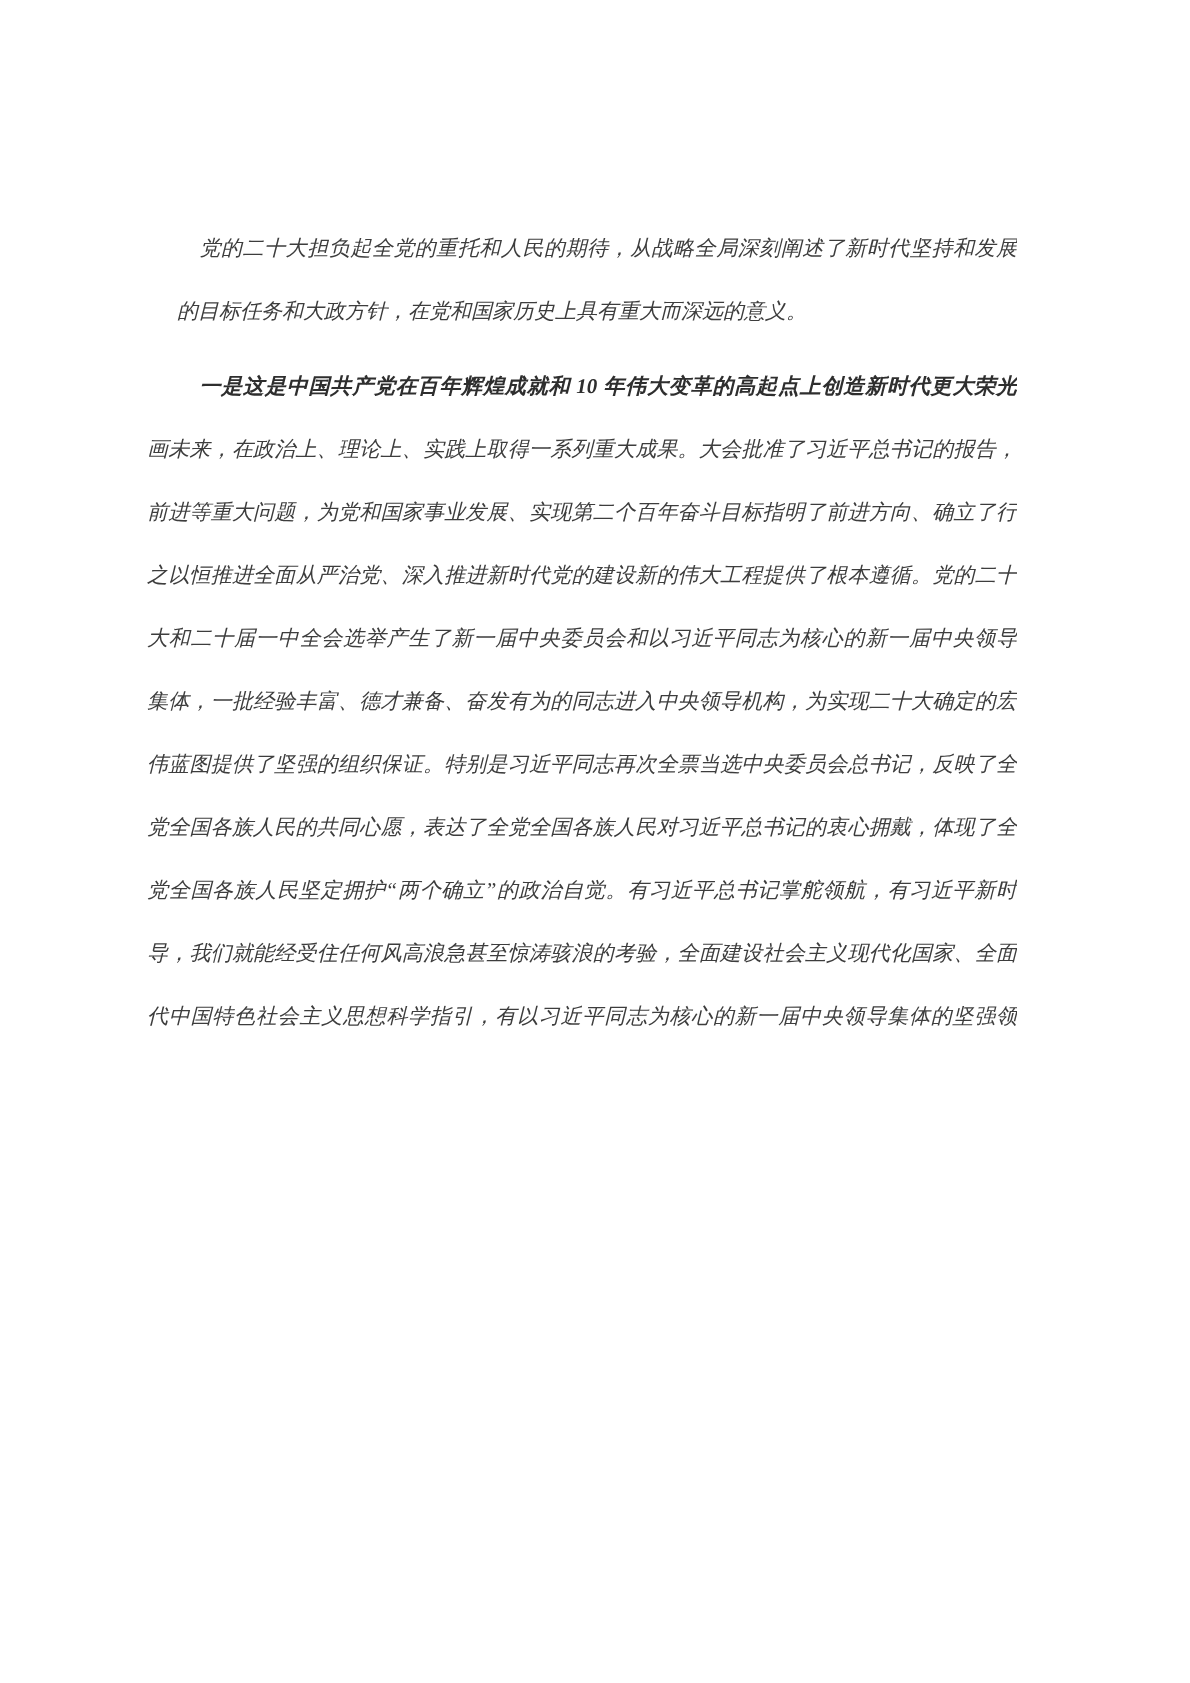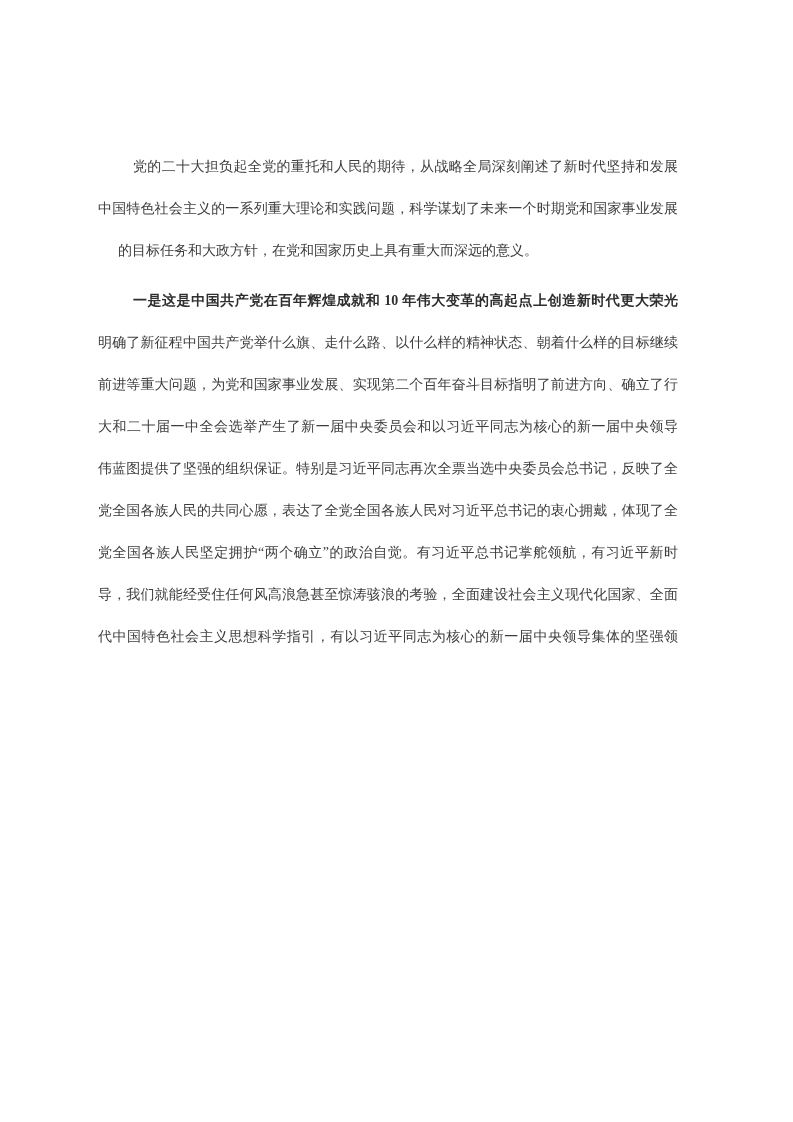--- a/index.html
+++ b/index.html
@@ -6,20 +6,21 @@
     margin: 0;
     padding: 0;
     background: #ffffff;
   }
   .page {
     position: relative;
     width: 729px;
     height: 1122px;
     background: var(--page-bg, #ffffff);
     overflow: hidden;
+    font-style: italic;
   }
   .text-block {
     position: absolute;
     left: 98px;
     top: 146px;
     width: 580px;
     font-family: "Liberation Serif", "DejaVu Serif", serif;
     font-size: 14px;
     line-height: 42px;
     color: var(--text-color, #3d3d3d);
@@ -49,28 +50,29 @@
     color: var(--bold-color, #2e2e2e);
   }
 </style>
 </head>
 <body>
 
 <div class="page">
   <div class="text-block">
       <div class="para">
         <div class="line first"><span class="run">党的二十大担负起全党的重托和人民的期待，从战略全局深刻阐述了新时代坚持和发展</span></div>
-        <div class="line"><span class="run">中国特色社会主义的一系列重大理论和实践问题，科学谋划了未来一个时期党和国家事业发展</span></div>
         <div class="line final"><span class="run">的目标任务和大政方针，在党和国家历史上具有重大而深远的意义。</span></div>
       </div>
       <div class="para">
         <div class="line first"><span class="run bold">一是这是中国共产党在百年辉煌成就和 10 年伟大变革的高起点上创造新时代更大荣光</span></div>
-        <div class="line"><span class="run">明确了新征程中国共产党举什么旗、走什么路、以什么样的精神状态、朝着什么样的目标继续</span></div>
+        <div class="line"><span class="run">画未来，在政治上、理论上、实践上取得一系列重大成果。大会批准了习近平总书记的报告，</span></div>
         <div class="line"><span class="run">前进等重大问题，为党和国家事业发展、实现第二个百年奋斗目标指明了前进方向、确立了行</span></div>
+        <div class="line"><span class="run">之以恒推进全面从严治党、深入推进新时代党的建设新的伟大工程提供了根本遵循。党的二十</span></div>
         <div class="line"><span class="run">大和二十届一中全会选举产生了新一届中央委员会和以习近平同志为核心的新一届中央领导</span></div>
+        <div class="line"><span class="run">集体，一批经验丰富、德才兼备、奋发有为的同志进入中央领导机构，为实现二十大确定的宏</span></div>
         <div class="line"><span class="run">伟蓝图提供了坚强的组织保证。特别是习近平同志再次全票当选中央委员会总书记，反映了全</span></div>
         <div class="line"><span class="run">党全国各族人民的共同心愿，表达了全党全国各族人民对习近平总书记的衷心拥戴，体现了全</span></div>
         <div class="line"><span class="run">党全国各族人民坚定拥护“两个确立”的政治自觉。有习近平总书记掌舵领航，有习近平新时</span></div>
         <div class="line"><span class="run">导，我们就能经受住任何风高浪急甚至惊涛骇浪的考验，全面建设社会主义现代化国家、全面</span></div>
         <div class="line"><span class="run">代中国特色社会主义思想科学指引，有以习近平同志为核心的新一届中央领导集体的坚强领</span></div>
       </div>
     </div>
 </div>
 
 </body></html>

